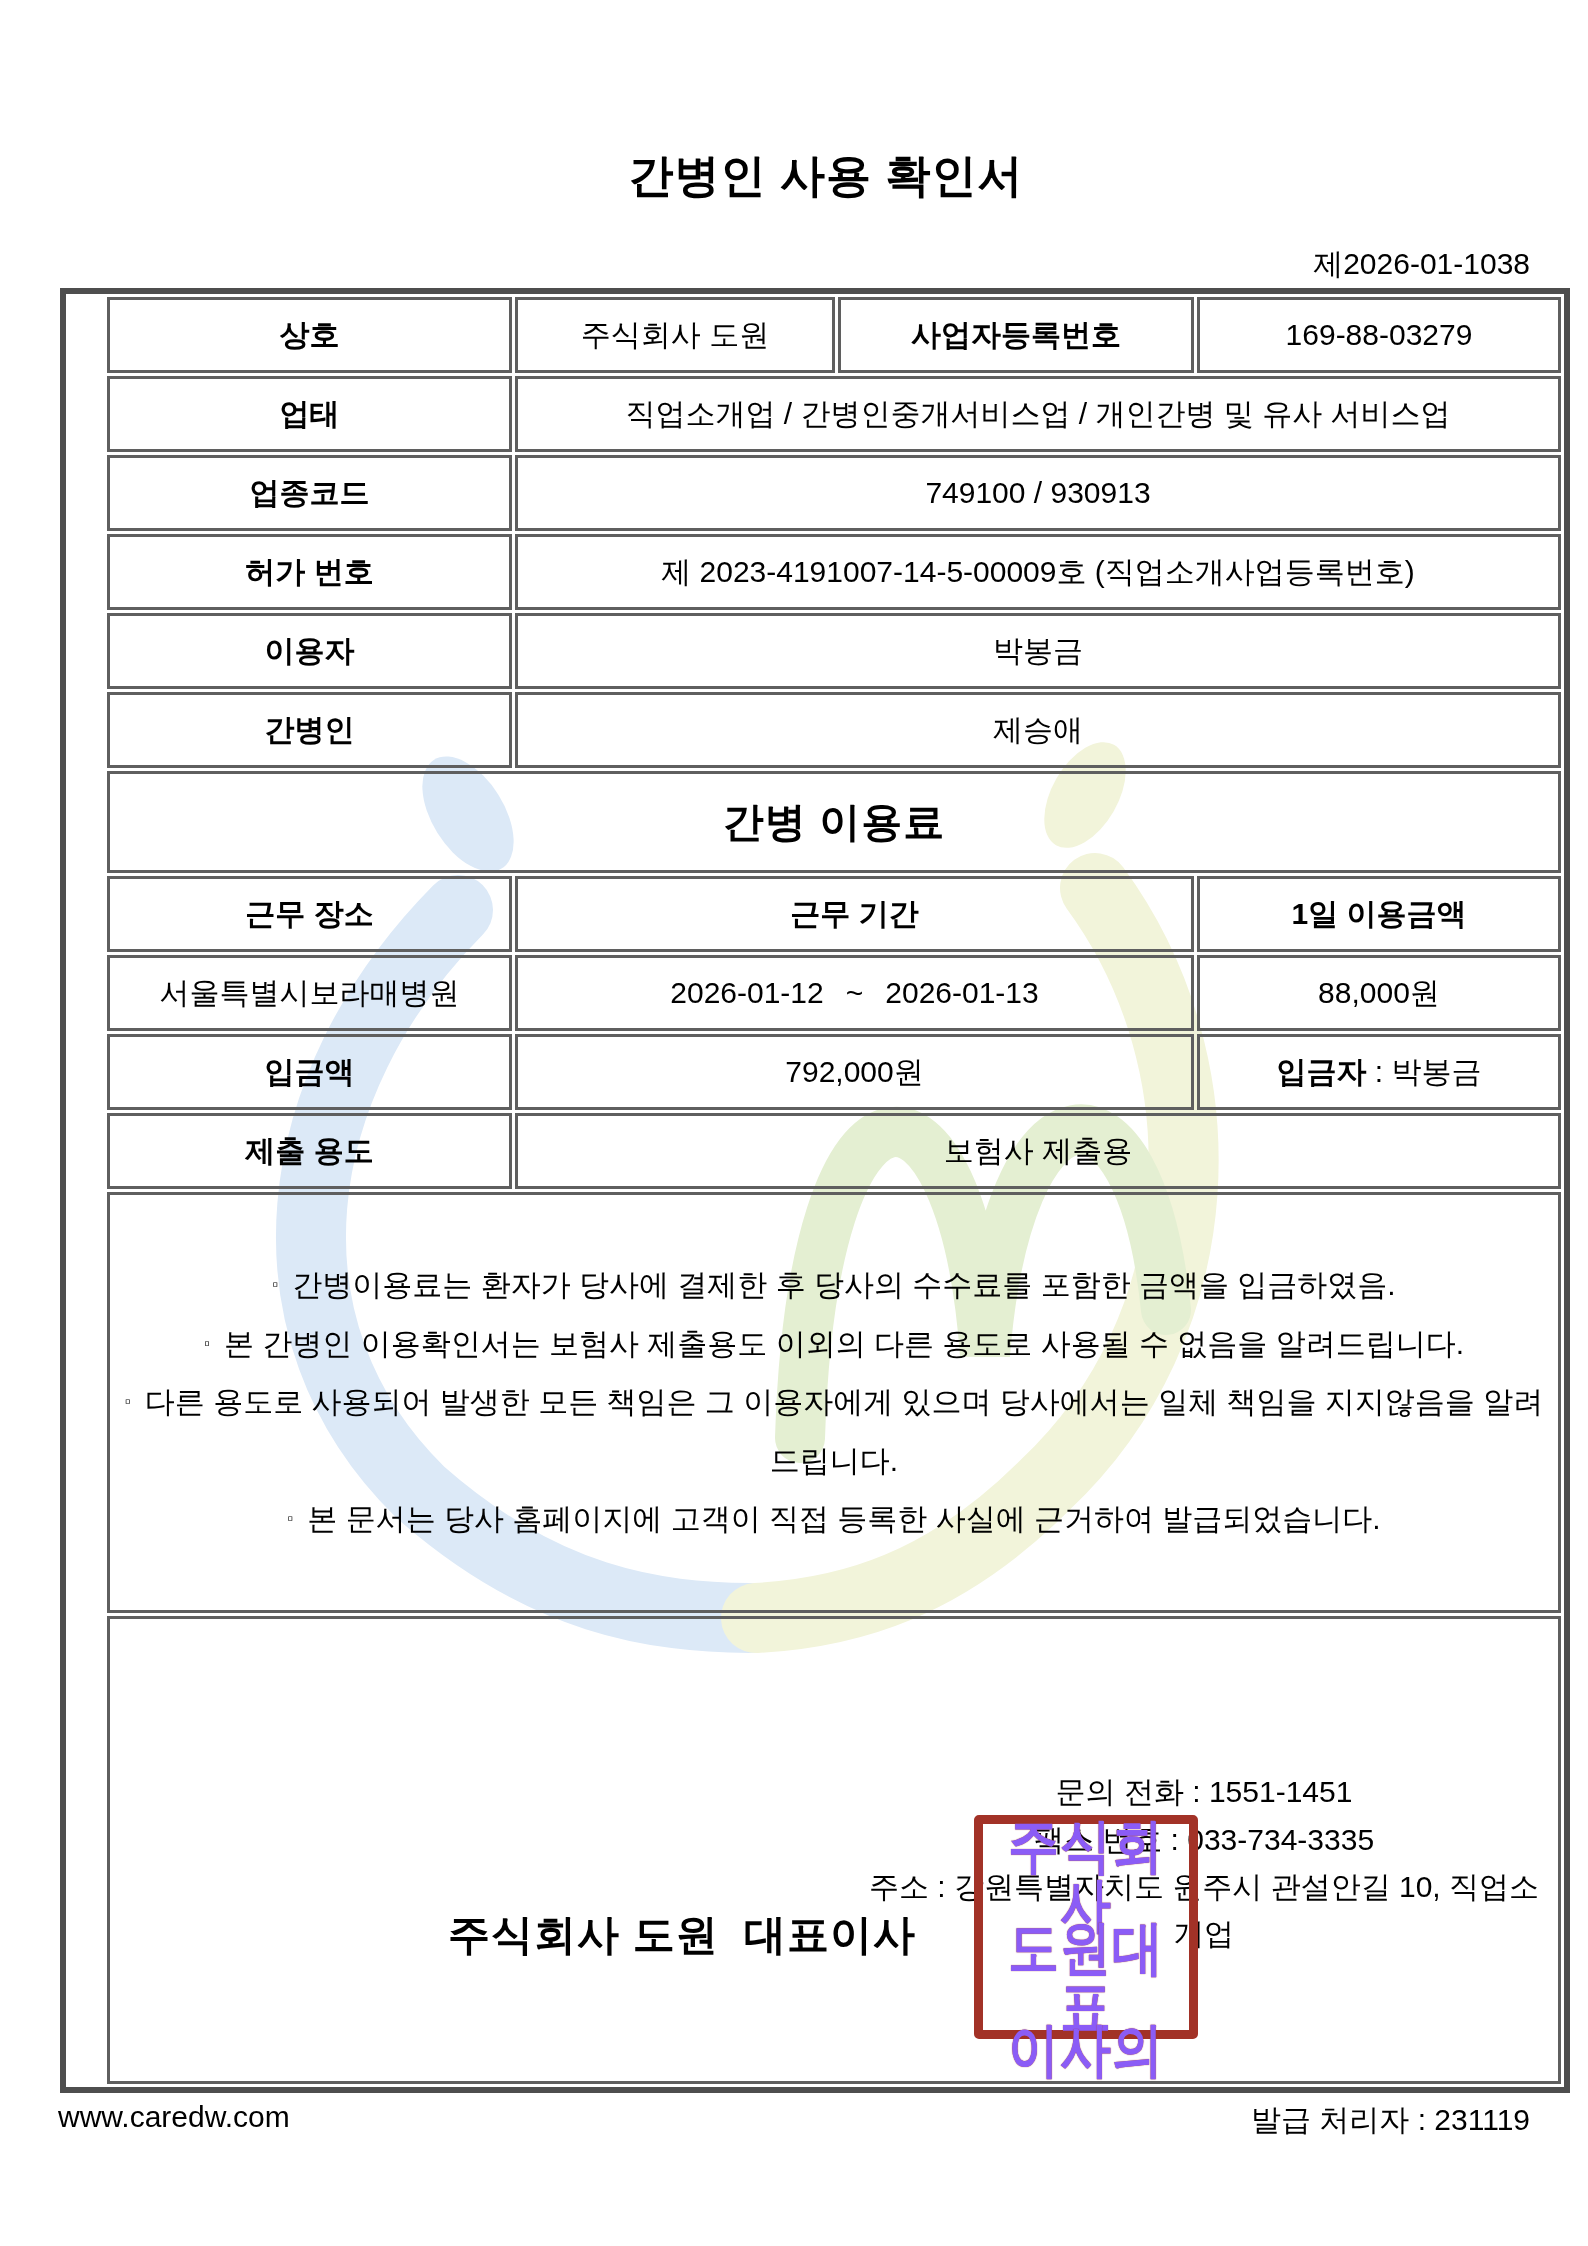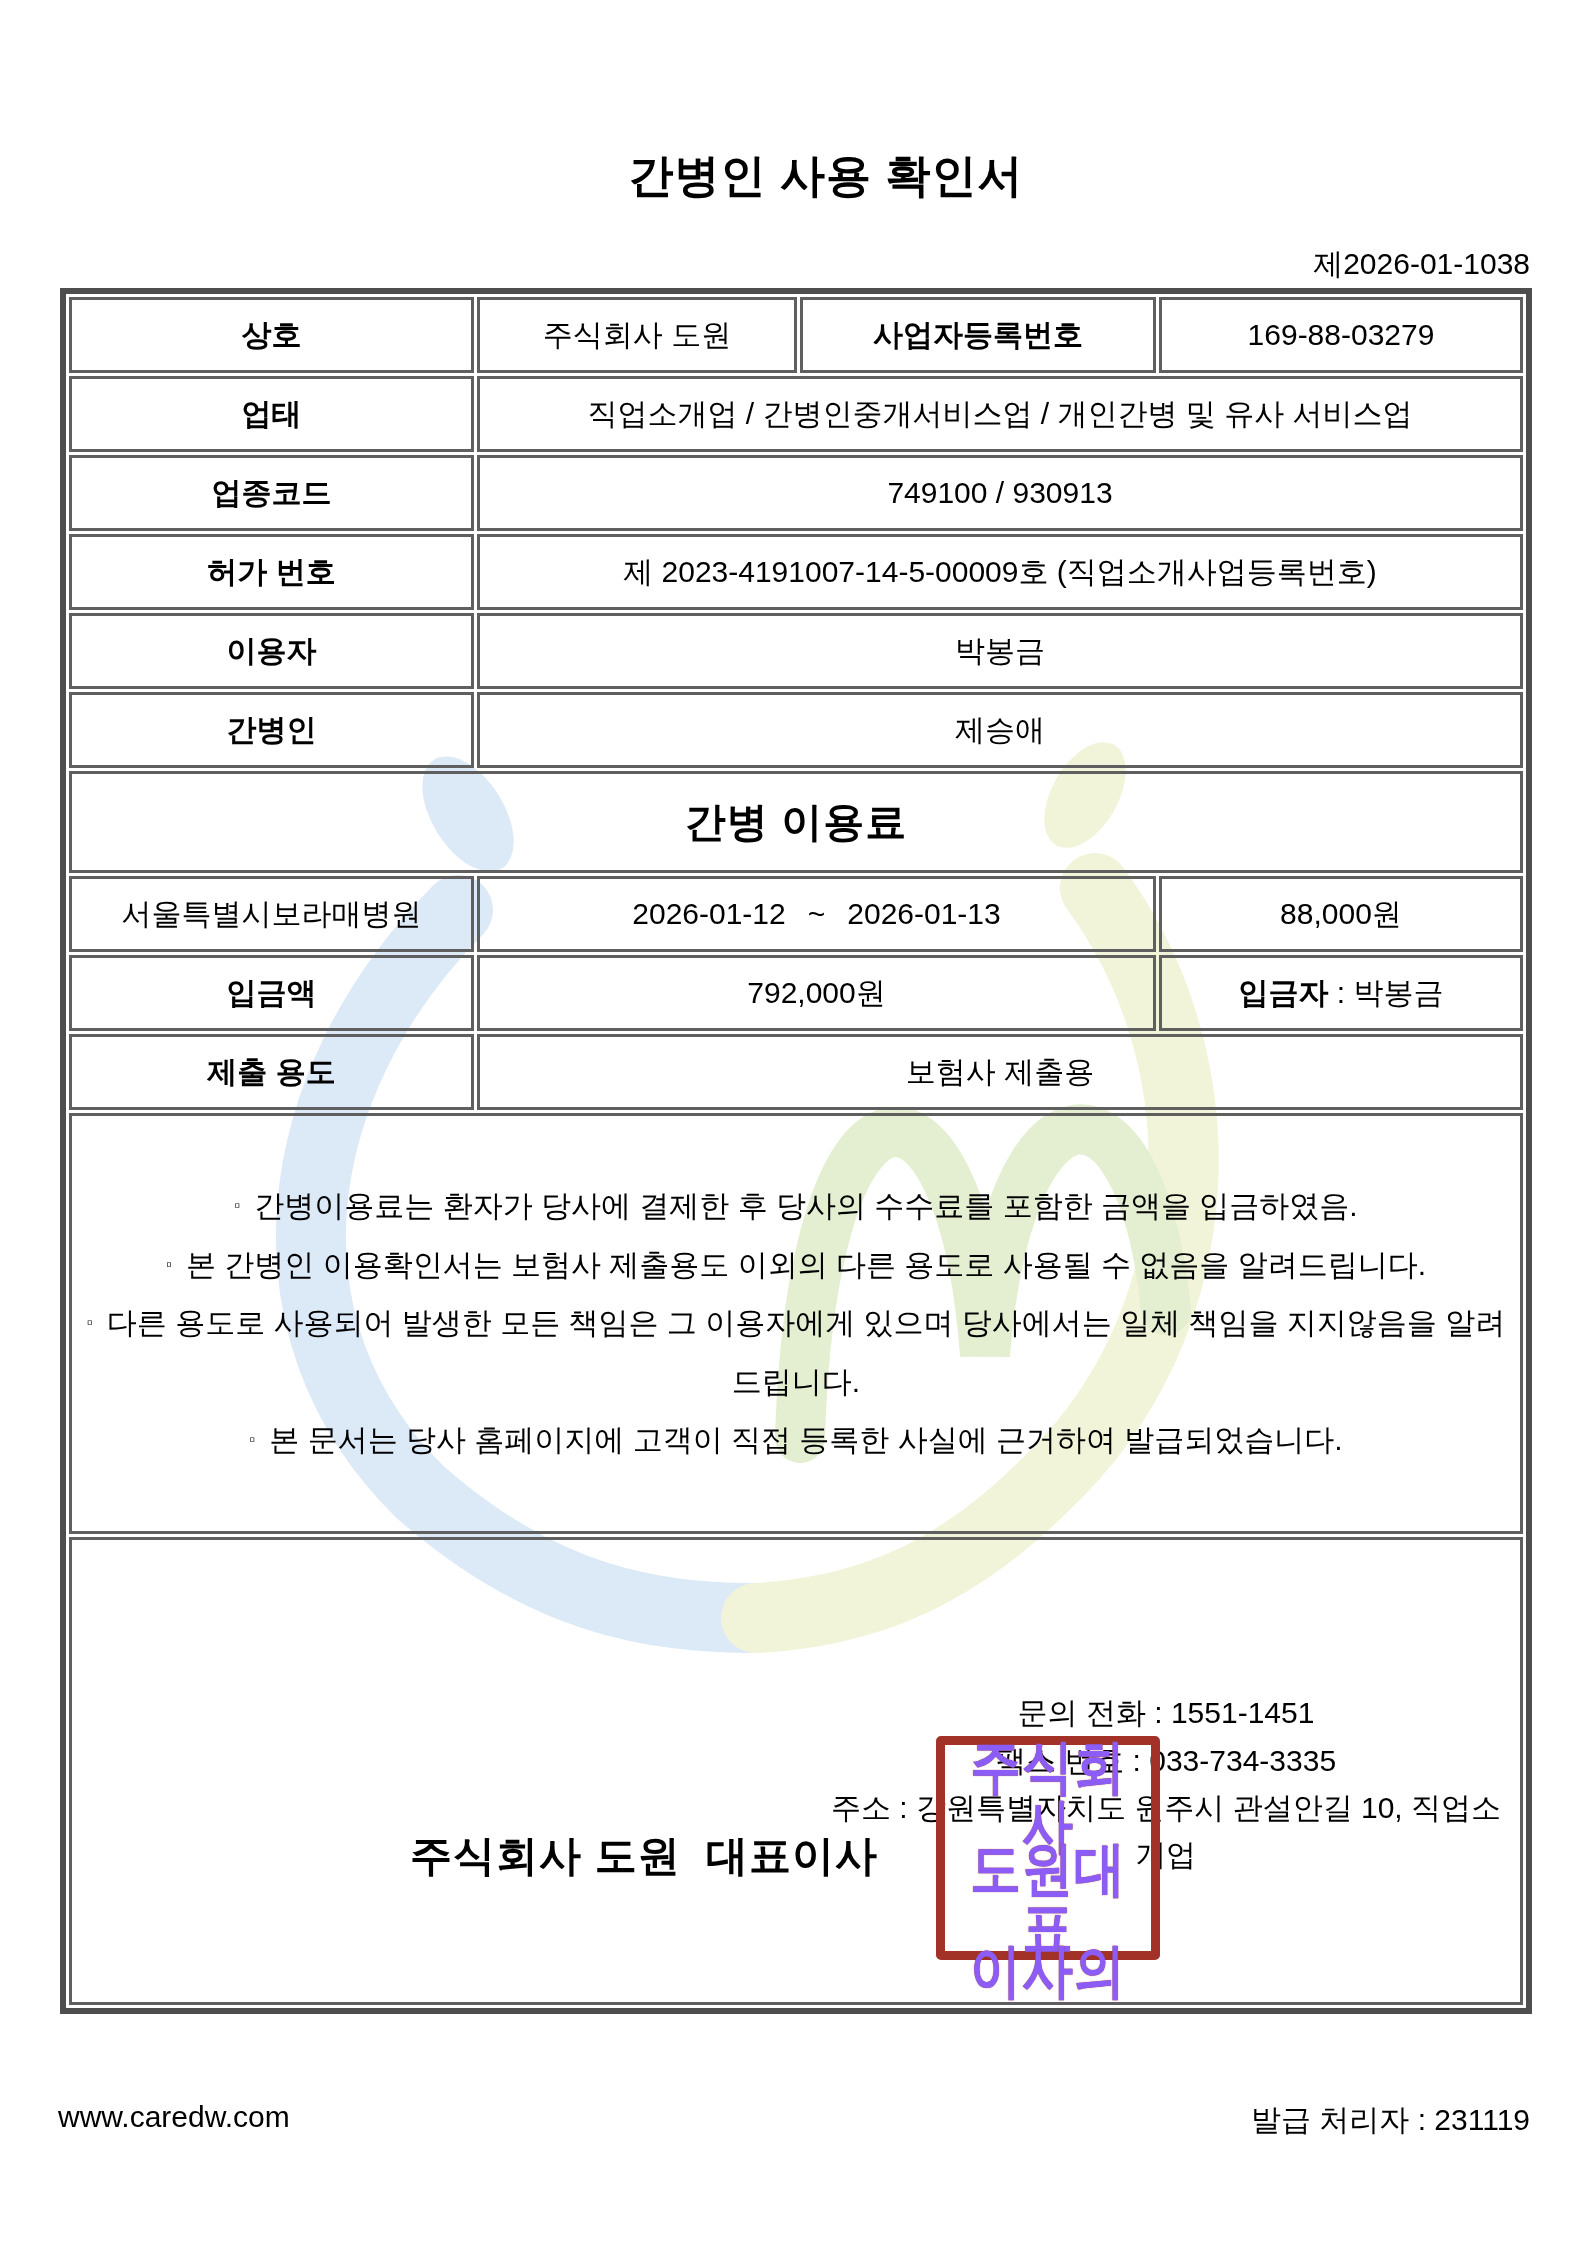--- a/index.html
+++ b/index.html
@@ -22,20 +22,21 @@
     position:absolute;top:244px;right:58px;
     font-size:30px;font-weight:400;margin-left:48px;
   }
 
   table.main{
     position:absolute;top:288px;left:60px;
     width:1470px;table-layout:fixed;
     border-collapse:separate;border-spacing:3px;
     border:6px solid #4e4e4e;
     background:transparent;
+    padding-left:38px;
   }
   table.main td{
     border:3px solid #5f5f5f;
     background:transparent;
     text-align:center;vertical-align:middle;
     font-size:30px;padding:0 6px;
     overflow:hidden;
   }
   td.lbl{font-weight:700;}
   td.h-std{height:70px;}
@@ -136,20 +137,25 @@
         <td class="lbl h-std">간병인</td>
         <td colspan="3">제승애</td>
       </tr>
 
       <tr>
         <td colspan="4" class="h-big">
           <span class="section-title">간병 이용료</span>
         </td>
       </tr>
 
+      <tr>
+        <td class="lbl h-std">근무 장소</td>
+        <td class="lbl" colspan="2">근무 기간</td>
+        <td class="lbl">1일 이용금액</td>
+      </tr>
 
       <tr>
         <td class="h-std">서울특별시보라매병원</td>
         <td colspan="2">
           <span>2026-01-12</span><span class="sep">~</span><span>2026-01-13</span>
         </td>
         <td>88,000원</td>
       </tr>
 
       <tr>

